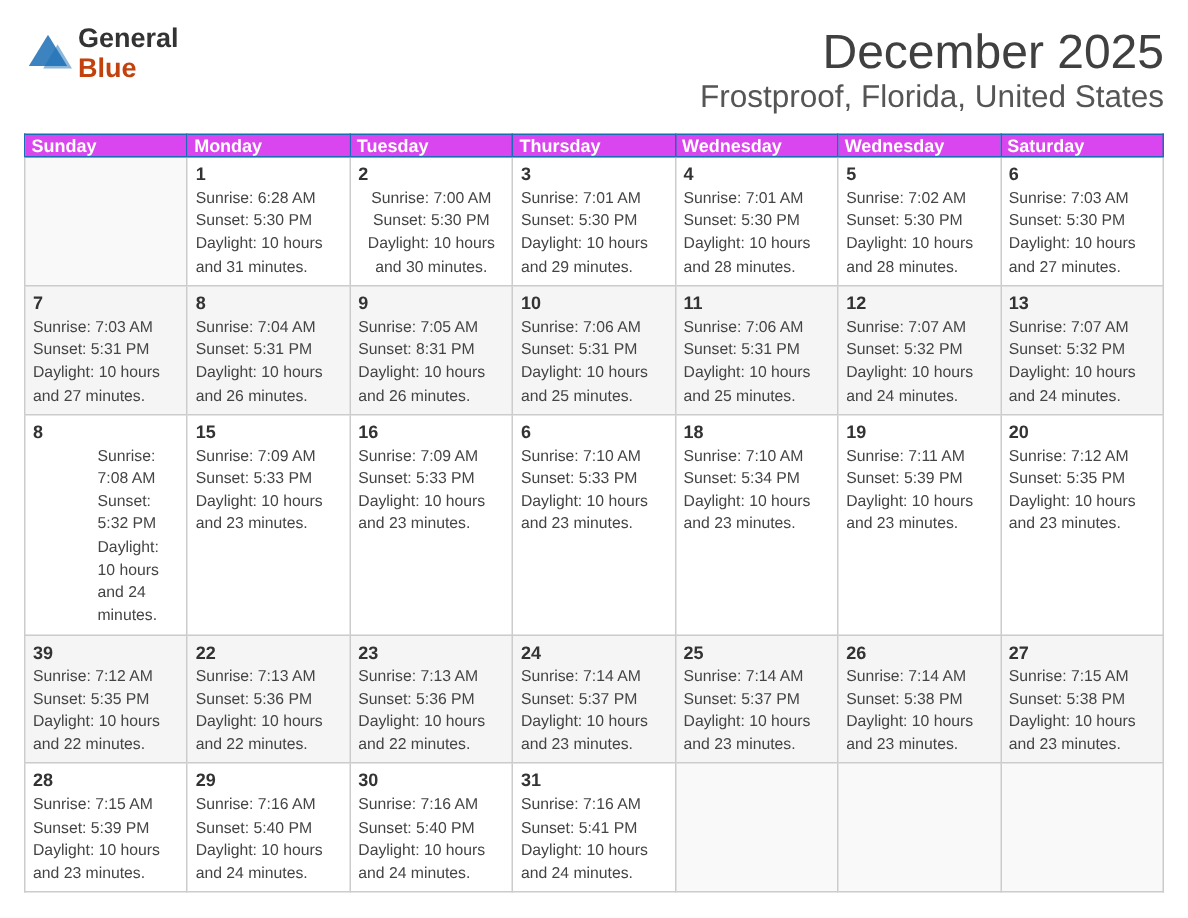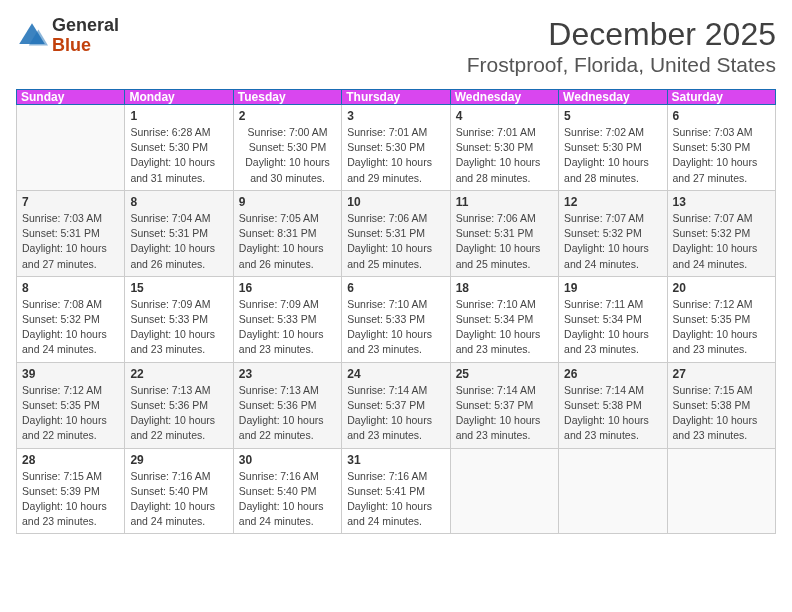--- a/index.html
+++ b/index.html
@@ -210,21 +210,21 @@
           <div class="day-number">13</div>
           <div class="day-info" style="white-space: pre-line;">Sunrise: 7:07 AM
 Sunset: 5:32 PM
 Daylight: 10 hours
 and 24 minutes.</div>
         </td>
       </tr>
       <tr>
         <td>
           <div class="day-number">8</div>
-          <div class="day-info" style="white-space: pre-line;">Sunrise: 7:08 AM
+          <div class="day-info" style="white-space: pre-line; margin-left: 43px;">Sunrise: 7:08 AM
 Sunset: 5:32 PM
 Daylight: 10 hours
 and 24 minutes.</div>
         </td>
         <td>
           <div class="day-number">15</div>
           <div class="day-info" style="white-space: pre-line;">Sunrise: 7:09 AM
 Sunset: 5:33 PM
 Daylight: 10 hours
 and 23 minutes.</div>
@@ -246,21 +246,21 @@
         <td>
           <div class="day-number">18</div>
           <div class="day-info" style="white-space: pre-line;">Sunrise: 7:10 AM
 Sunset: 5:34 PM
 Daylight: 10 hours
 and 23 minutes.</div>
         </td>
         <td>
           <div class="day-number">19</div>
           <div class="day-info" style="white-space: pre-line;">Sunrise: 7:11 AM
-Sunset: 5:34 PM
+Sunset: 5:39 PM
 Daylight: 10 hours
 and 23 minutes.</div>
         </td>
         <td>
           <div class="day-number">20</div>
           <div class="day-info" style="white-space: pre-line;">Sunrise: 7:12 AM
 Sunset: 5:35 PM
 Daylight: 10 hours
 and 23 minutes.</div>
         </td>

